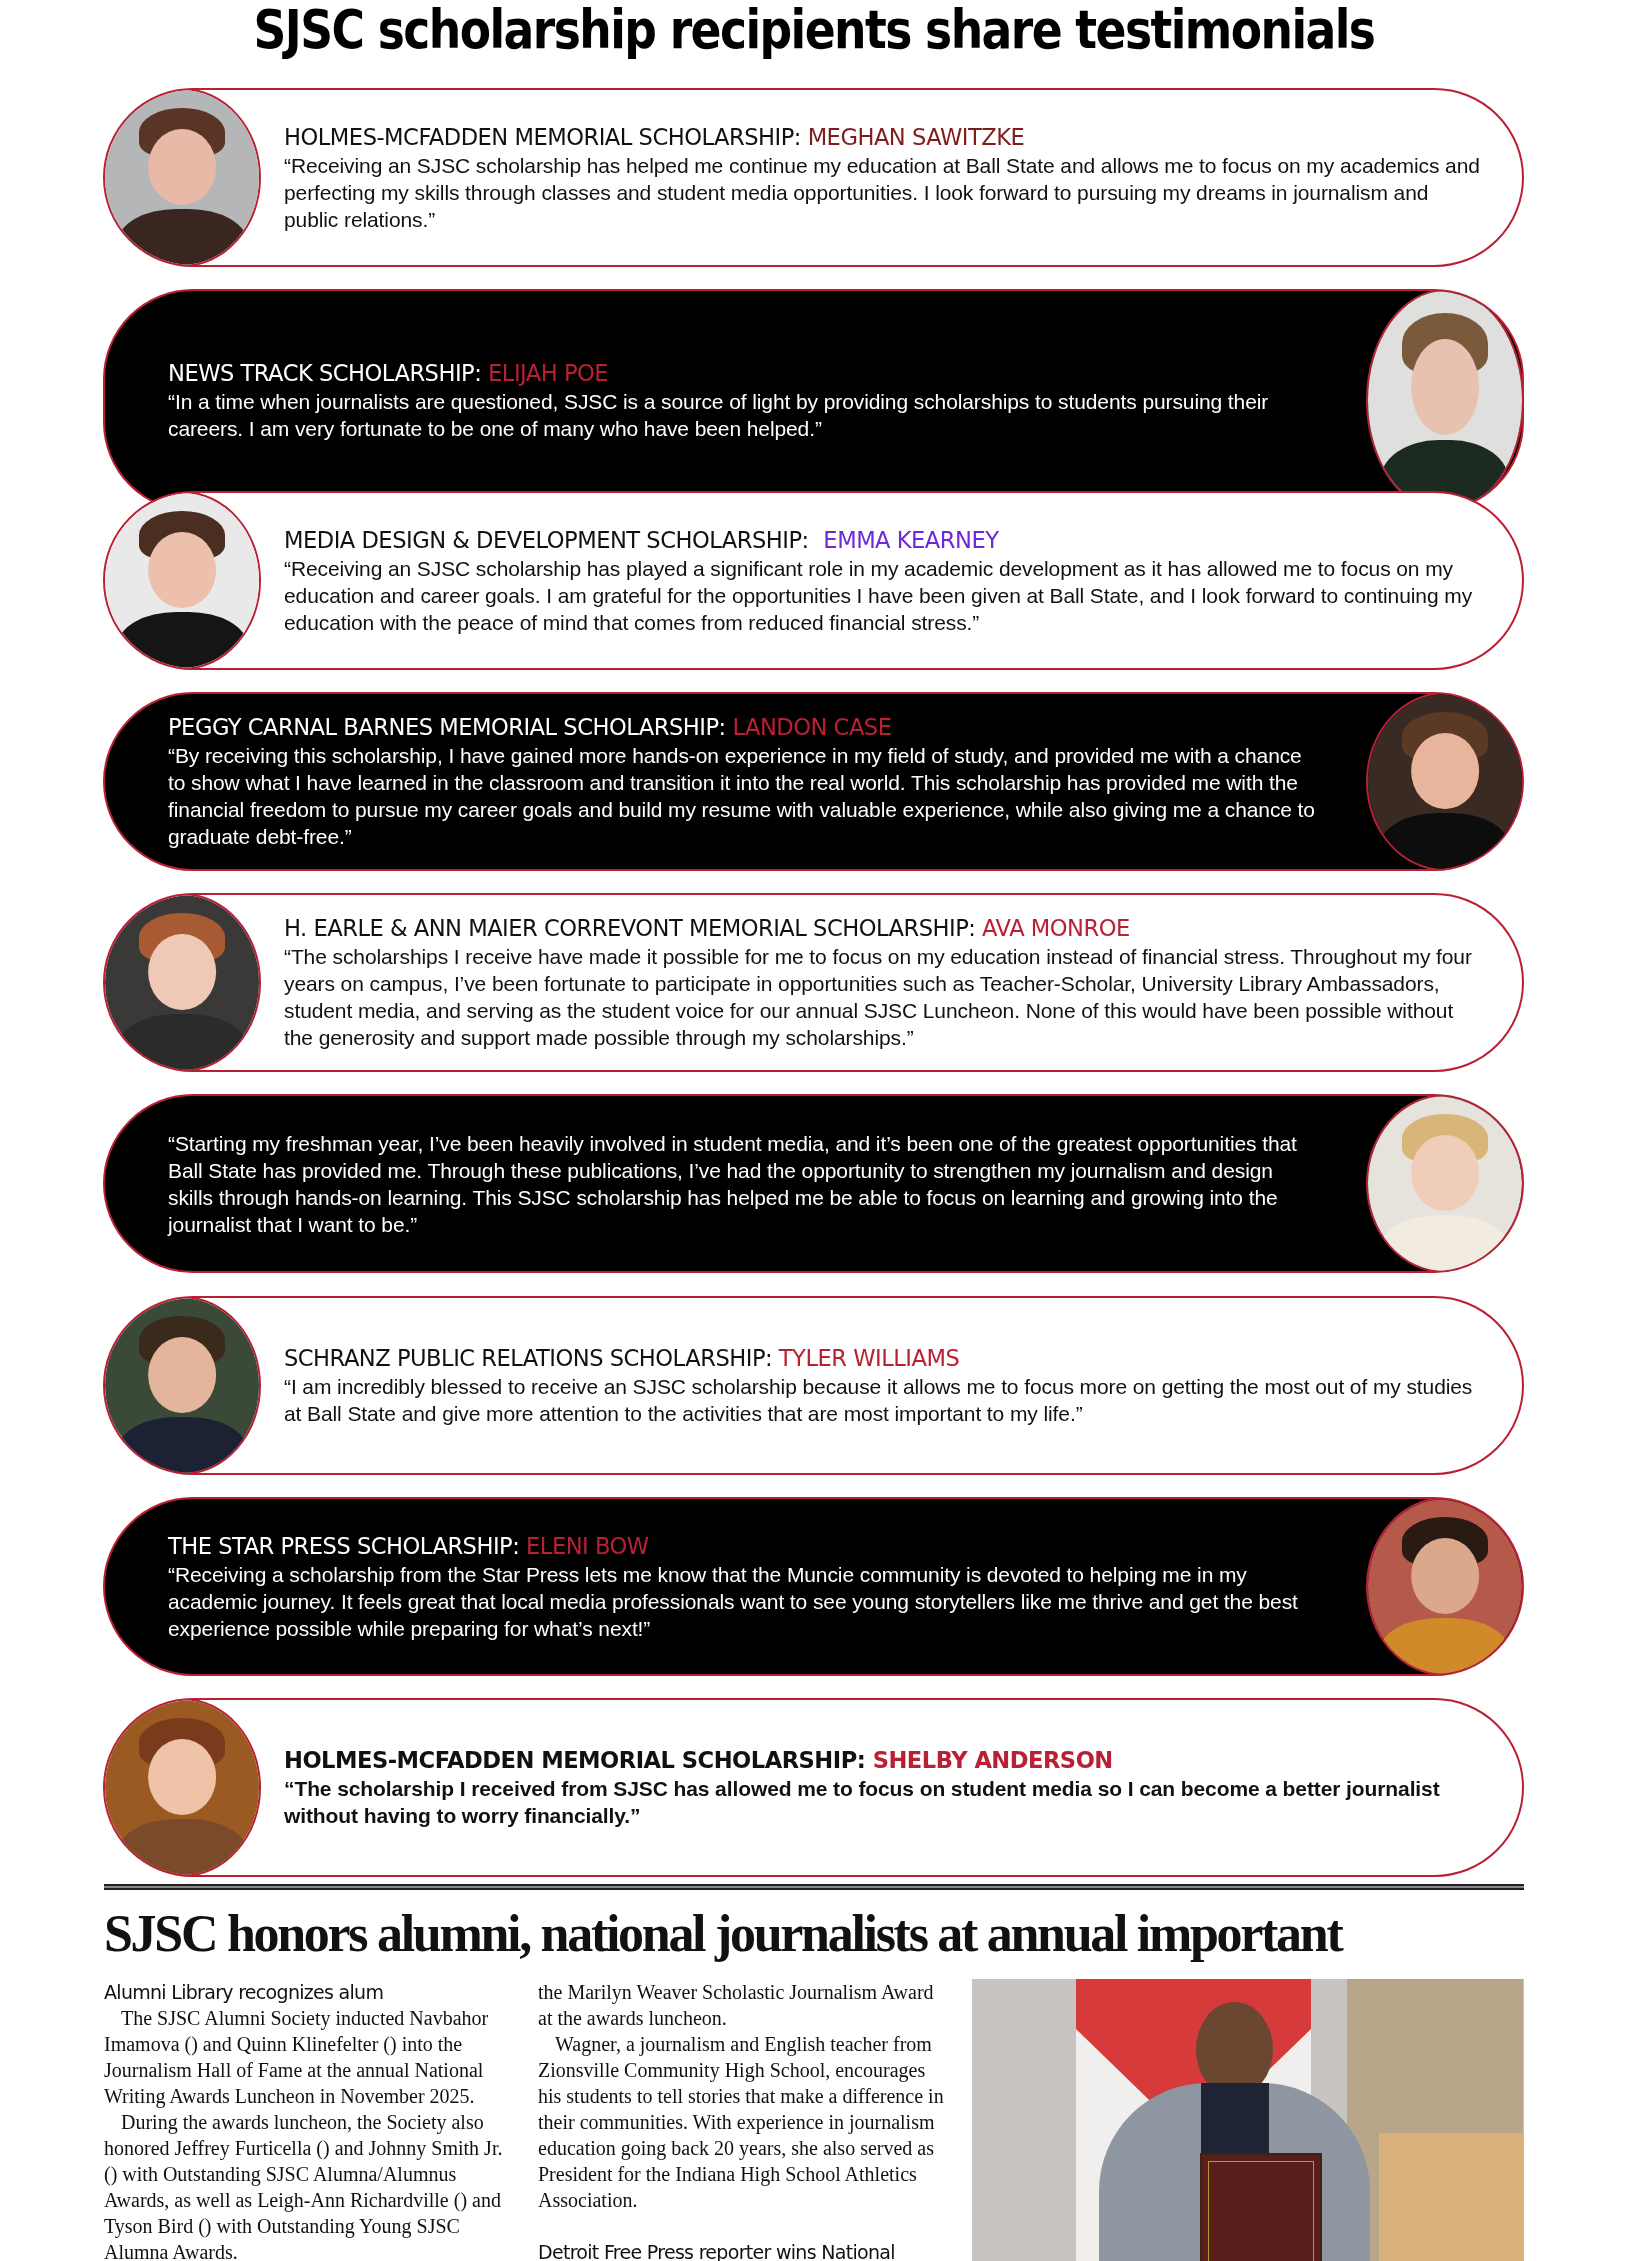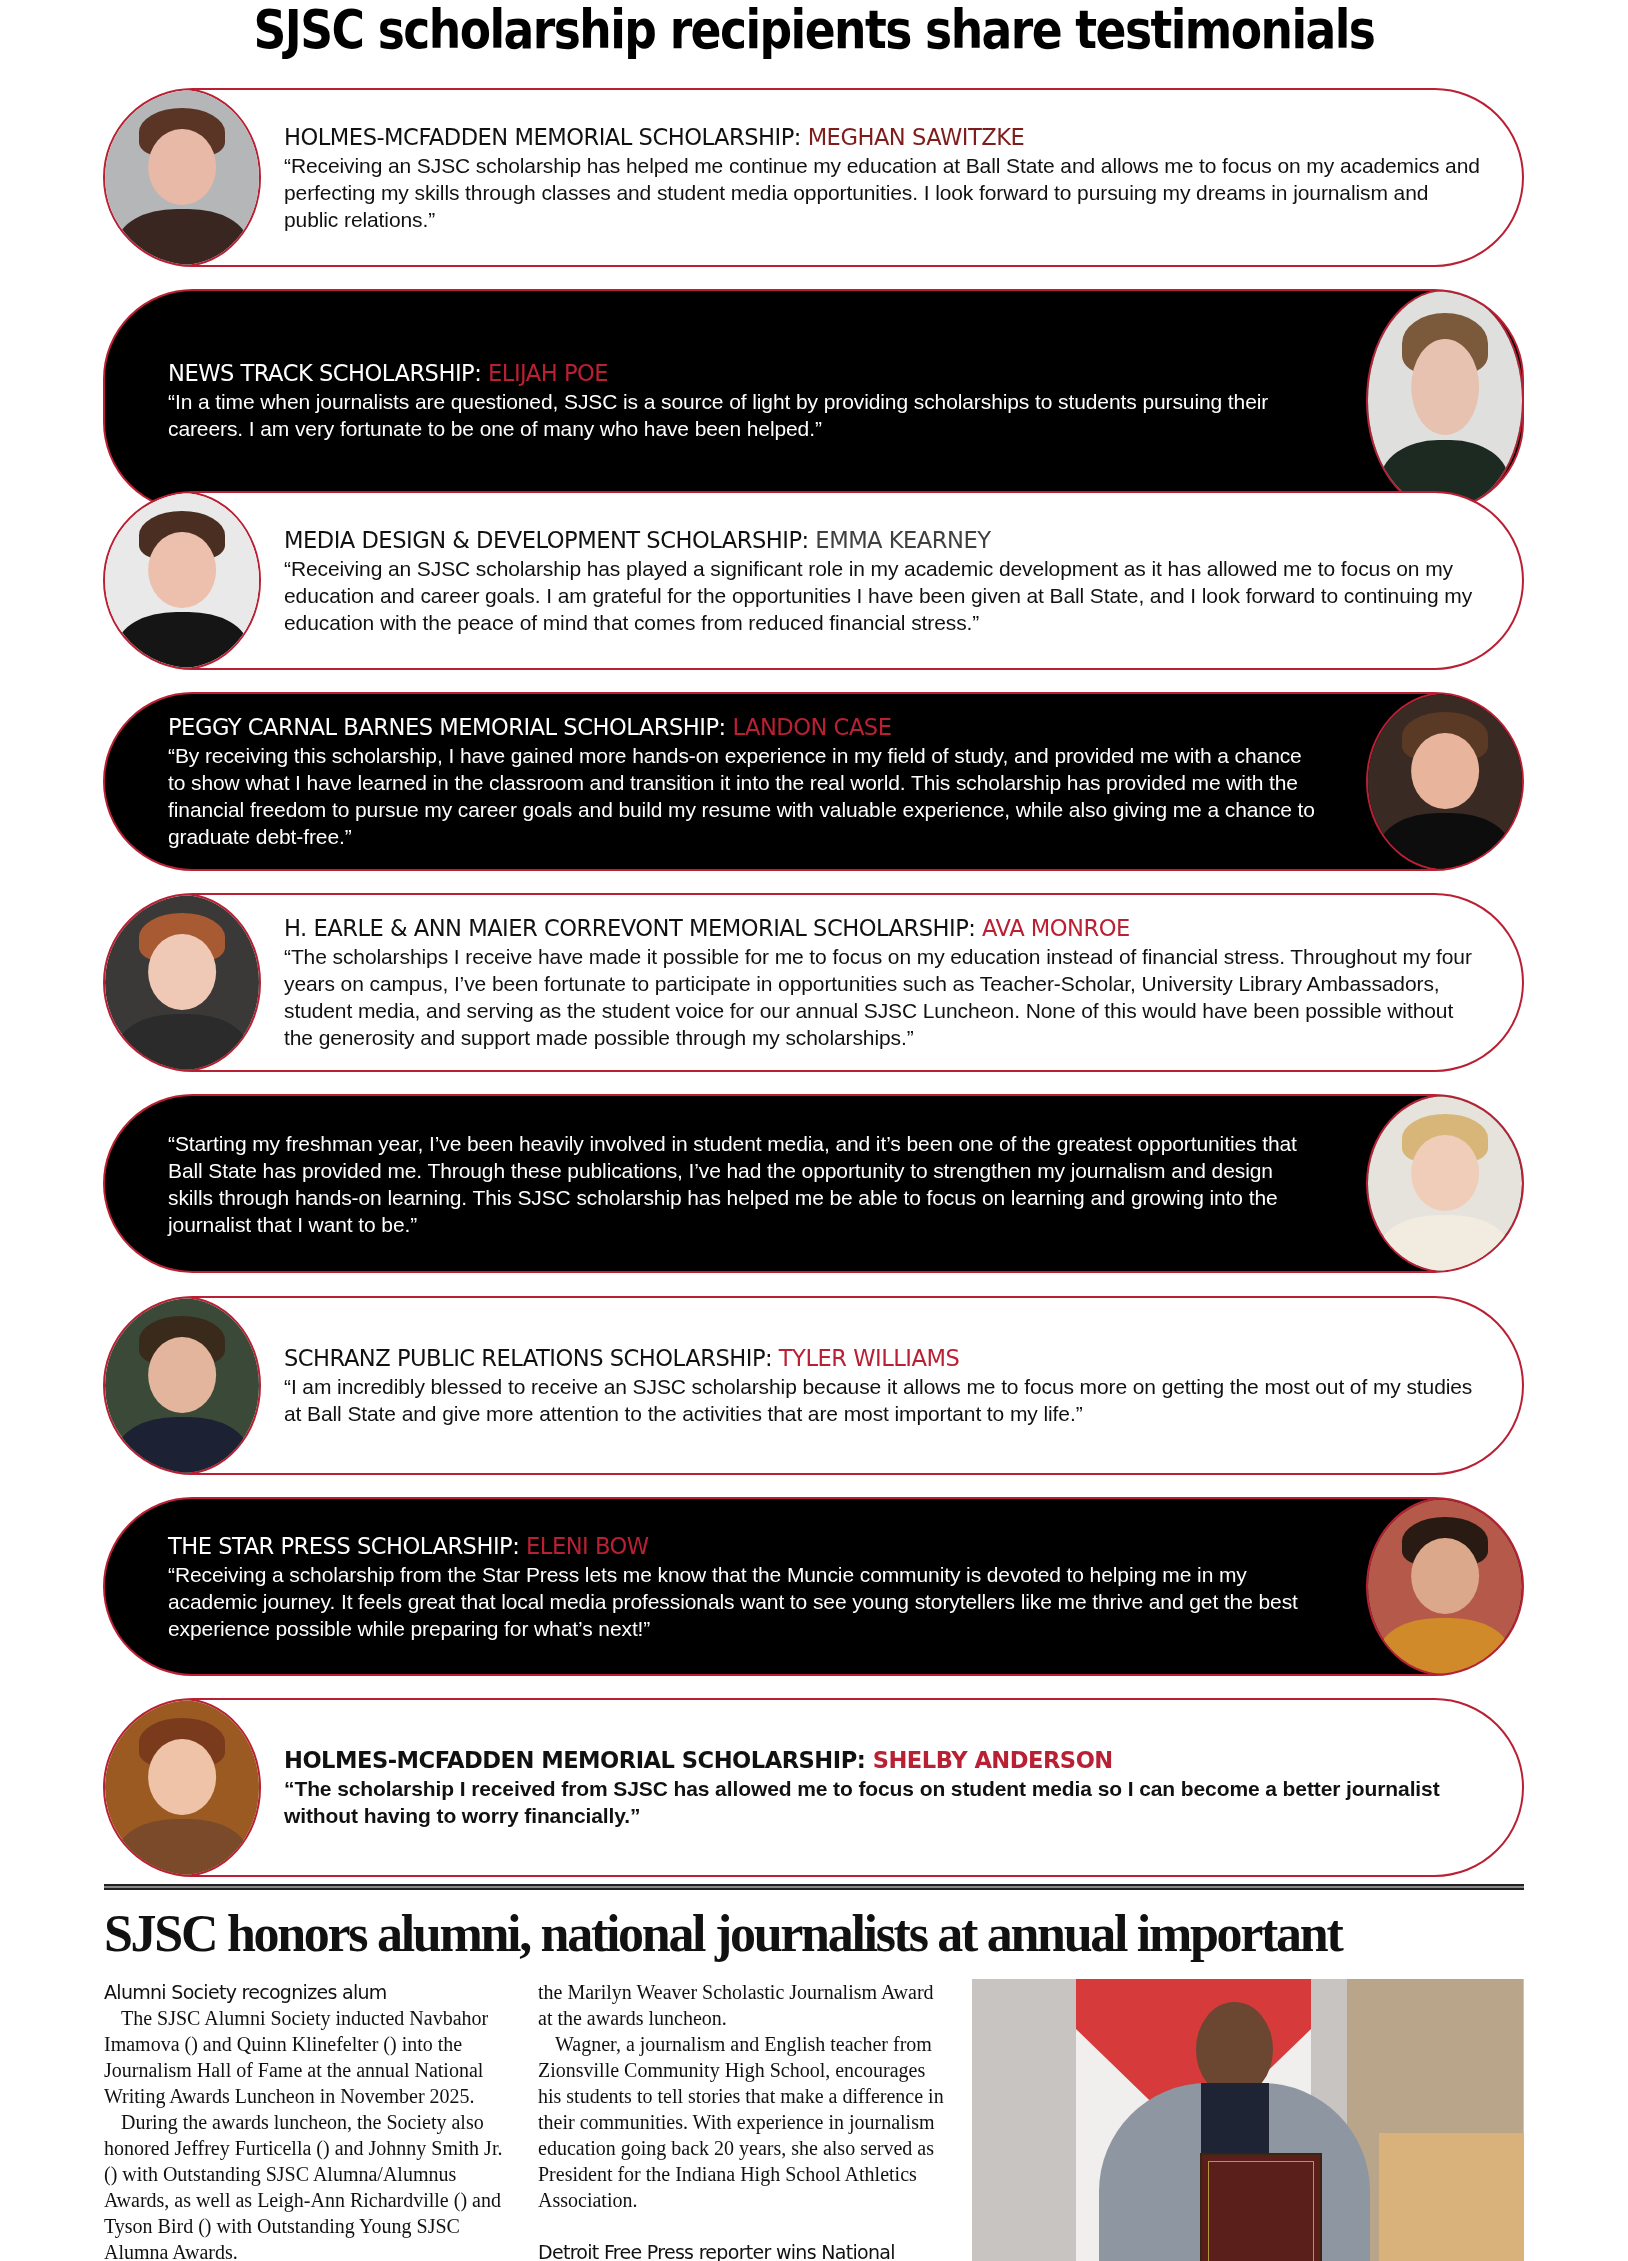--- a/index.html
+++ b/index.html
@@ -168,21 +168,21 @@
       </div>
       <div class="photo" style="border-color: rgb(186, 32, 51);">
         <div class="bg" style="background:#dfe0de"></div>
         <div class="hair" style="background:#7a5a3a"></div>
         <div class="face" style="background:#e7c2b0"></div>
         <div class="body" style="background:#1d2a22"></div>
       </div>
     </div>
     <div class="card white" style="top: 491px; height: 179px; border-color: rgb(186, 32, 51);">
       <div class="text-block">
-        <div class="heading"><span>MEDIA DESIGN &amp; DEVELOPMENT SCHOLARSHIP: </span><span class="name" style="color: #404040;">EMMA KEARNEY</span></div>
+        <div class="heading"><span>MEDIA DESIGN &amp; DEVELOPMENT SCHOLARSHIP: </span><span class="name" style="color: #6d28d9; margin-left: 8px;">EMMA KEARNEY</span></div>
         <div class="quote">“Receiving an SJSC scholarship has played a significant role in my academic development as it has allowed me to focus on my education and career goals. I am grateful for the opportunities I have been given at Ball State, and I look forward to continuing my education with the peace of mind that comes from reduced financial stress.”</div>
       </div>
       <div class="photo" style="border-color: rgb(186, 32, 51);">
         <div class="bg" style="background:#e9e9ea"></div>
         <div class="hair" style="background:#4a2e22"></div>
         <div class="face" style="background:#ecc0ac"></div>
         <div class="body" style="background:#151515"></div>
       </div>
     </div>
     <div class="card black" style="top: 692px; height: 179px; border-color: rgb(186, 32, 51);">
@@ -255,21 +255,21 @@
         <div class="face" style="background:#efc3a8"></div>
         <div class="body" style="background:#7a4a2a"></div>
       </div>
     </div>
   </div>
 
 <div class="rule-double" style="top:1884px;"></div>
 <h2 class="article-headline">SJSC honors alumni, national journalists at annual important</h2>
 
 <div class="col" style="left:104px;">
-  <div class="sub">Alumni Society recognizes alum</div>
+  <div class="sub">Alumni Library recognizes alum</div>
   <p>The SJSC Alumni Society inducted Navbahor Imamova () and Quinn Klinefelter () into the Journalism Hall of Fame at the annual National Writing Awards Luncheon in November 2025.</p>
   <p>During the awards luncheon, the Society also honored Jeffrey Furticella () and Johnny Smith Jr. () with Outstanding SJSC Alumna/Alumnus Awards, as well as Leigh-Ann Richardville () and Tyson Bird () with Outstanding Young SJSC Alumna Awards.</p>
 
 </div>
 
 <div class="col" style="left:538px;">
   <p class="cont">the Marilyn Weaver Scholastic Journalism Award at the awards luncheon.</p>
   <p>Wagner, a journalism and English teacher from Zionsville Community High School, encourages his students to tell stories that make a difference in their communities. With experience in journalism education going back 20 years, she also served as President for the Indiana High School Athletics Association.</p>
   <div class="gap"></div>
   <div class="sub">Detroit Free Press reporter wins National Writing Award</div>

